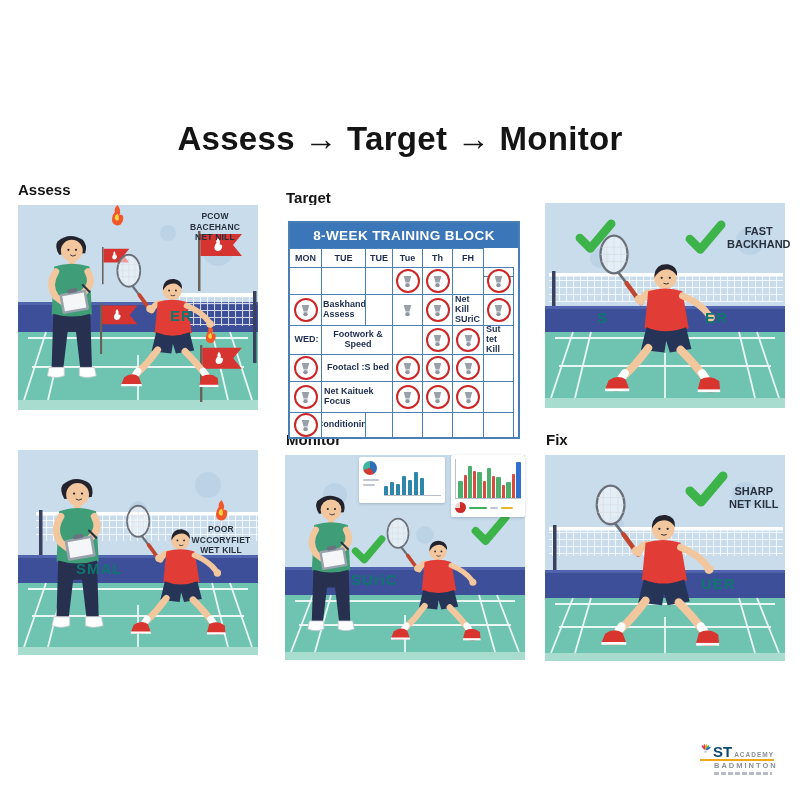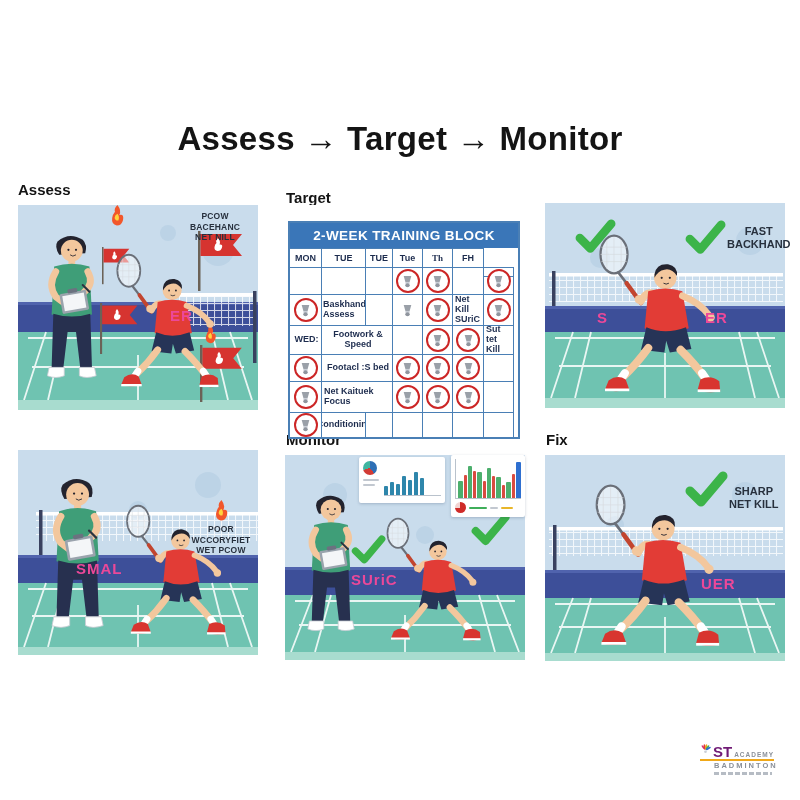--- a/index.html
+++ b/index.html
@@ -7,21 +7,21 @@
           font-family:"Liberation Sans",sans-serif;}
   .title-row{position:absolute;top:120px;left:0;width:100%;display:flex;justify-content:center;
              gap:32px;font-weight:bold;font-size:33px;color:#141414;letter-spacing:.3px}
   .plabel{position:absolute;font-weight:bold;font-size:15px;color:#141414}
   .panel{position:absolute;width:240px;height:212px}
   .scene{position:absolute;left:0;top:0;width:240px;height:212px}
   .overlay{position:absolute;font-weight:bold;color:#27303d}
   .pre{white-space:pre-line}
   .hotspot{font-size:8.5px;line-height:1.25;text-align:center;letter-spacing:.2px}
   .callout{font-size:11px;line-height:1.2;text-align:center}
-  .banner-frag{position:absolute;color:#ec4899;font-weight:bold;font-size:15px;letter-spacing:1px}
+  .banner-frag{position:absolute;color:#0f766e;font-weight:bold;font-size:15px;letter-spacing:1px}
   
   .table-outer{position:absolute;left:3px;top:16px;width:228px;border:2px solid #4a7fb5;background:#fff}
   .theader{background:#3a76b8;color:#fff;font-weight:bold;font-size:13.5px;text-align:center;
            padding:5px 0;letter-spacing:.4px}
   .tgrid{display:grid;grid-template-columns:32px 44px 27px 30px 30px 31px 30px;
          grid-template-rows:19px 27px 31px 29px 27px 31px 25px}
   .tgrid>div{border-right:1.5px solid #4a7fb5;border-top:1.5px solid #4a7fb5;display:flex;
              align-items:center;justify-content:center;font-size:9px;font-weight:bold;
              color:#1d2c4e;overflow:hidden}
   .day{font-size:9.5px}
@@ -32,21 +32,21 @@
   .card{position:absolute;background:#fff;border-radius:2px;box-shadow:0 1px 3px rgba(40,60,90,.25);
         display:flex;padding:4px;box-sizing:border-box}
   .donut{border-radius:50%;flex:none}
   .bars{display:flex;align-items:flex-end;gap:2px;border-bottom:1.5px solid #b9c2cc}
   .bars span{display:inline-block;border-radius:1px 1px 0 0}
   .tinyline{height:2px;background:#c2c8d0;border-radius:1px}
   
   .logo{position:absolute;left:700px;top:740px;width:90px;color:#8a9099}
   .logo-row1{display:flex;align-items:flex-end;gap:2px;border-bottom:2px solid #f0a818;
              padding-bottom:1px;width:74px}
-  .logo-st{font-size:15px;font-weight:bold;color:#701a75;line-height:.9}
+  .logo-st{font-size:15px;font-weight:bold;color:#0c4a6e;line-height:.9}
   .logo-academy{font-size:6.5px;letter-spacing:1px;font-weight:bold}
   .logo-badminton{font-size:7.5px;letter-spacing:2px;font-weight:bold;margin-left:14px}
   .logo-tagline{margin-left:14px;margin-top:2px;width:58px;height:3px;
      background:repeating-linear-gradient(90deg,#b6bcc4 0 5px,transparent 5px 7px)}
 </style>
 </head>
 <body>
 
 <svg width="0" height="0" style="position:absolute" aria-hidden="true">
   <defs>
@@ -157,27 +157,27 @@
       <use href="#sym-player" transform="translate(88,46) scale(0.76)"></use>
     </svg>
     <div class="overlay hotspot pre" style="left:158px;top:6px;width:78px">PCOW
 BACEHANC
 NET NILL</div>
     <span class="banner-frag" style="left:152px;top:102px">ER</span>
   </div>
 
   <div class="panel" style="left:285px;top:205px;background:#fff">
     <div class="table-outer">
-      <div class="theader">2-WEEK TRAINING BLOCK</div>
+      <div class="theader">8-WEEK TRAINING BLOCK</div>
       <div class="tgrid" id="tgrid">
           <div class="day" style="grid-area: 1 / 1;">MON</div>
           <div class="day" style="grid-area: 1 / 2;">TUE</div>
           <div class="day" style="grid-area: 1 / 3;">TUE</div>
           <div class="day" style="grid-area: 1 / 4;">Tue</div>
-          <div class="day" style="grid-area: 1 / 5; font-family: Liberation Serif, serif;">Th</div>
+          <div class="day" style="grid-area: 1 / 5;">Th</div>
           <div class="day" style="grid-area: 1 / 6;">FH</div>
           <div class="day" style="grid-area: 1 / 7; margin-top: 28px;">ThU</div>
           <div style="grid-area: 2 / 1 / auto / span 1;"></div>
           <div style="grid-area: 2 / 2 / auto / span 1;"></div>
           <div style="grid-area: 2 / 3 / auto / span 1;"></div>
           <div style="grid-area: 2 / 4 / auto / span 1;">
             <span class="circ">
               <svg width="11" height="13" viewBox="0 0 13 15">
                 <path d="M2,1 L11,1 L9,8 L4,8 Z" fill="#9aa0a8"></path>
                 <rect x="4" y="8" width="5" height="2.2" fill="#c9ced6"></rect>
@@ -401,21 +401,21 @@
       <g stroke="#ffffff" stroke-width="1.8" opacity=".85" fill="none">
         <path d="M10,139 H230 M14,166 H226 M28,133 L6,197 M212,133 L234,197 M46,133 L30,197 M194,133 L210,197 M120,155 V197"></path>
       </g>
       <rect y="197" width="240" height="8" fill="#a8dccf"></rect>
       <use href="#sym-flame" transform="translate(196,50) scale(0.62)"></use>
       <use href="#sym-coach" transform="translate(20,26) scale(0.88)"></use>
       <use href="#sym-player" transform="translate(98,52) scale(0.74)"></use>
     </svg>
     <div class="overlay hotspot pre" style="left:166px;top:74px;width:74px">POOR
 WCCORYFIET
-WET PCOW</div>
+WET KILL</div>
     <span class="banner-frag" style="left:58px;top:110px">SMAL</span>
   </div>
 
   <div class="panel" style="left:285px;top:455px">
     <svg class="scene" viewBox="0 0 240 212">
       <rect width="240" height="205" fill="#c9dcec"></rect>
       <circle cx="50" cy="40" r="12" fill="#bcd3e6"></circle>
         <circle cx="140" cy="80" r="9" fill="#bcd3e6"></circle>
       <rect y="112" width="240" height="28" fill="#3d4f99"></rect>
         <rect y="112" width="240" height="3" fill="#5063ad"></rect>

